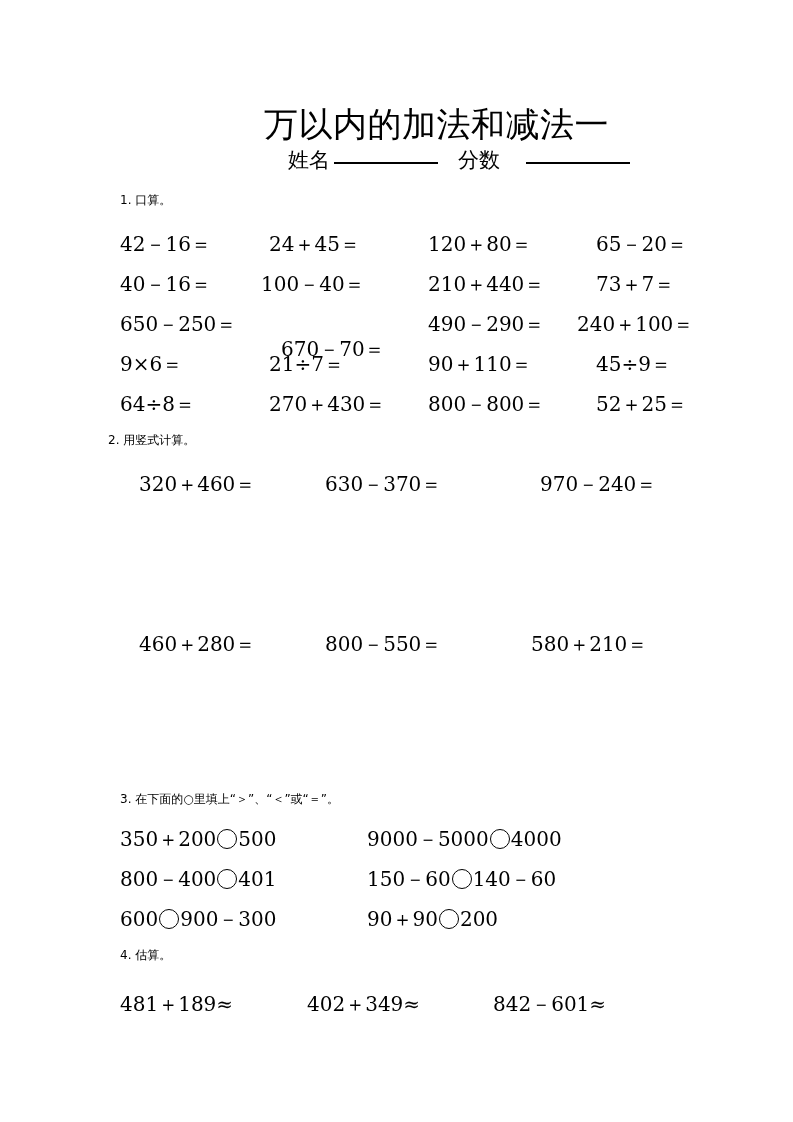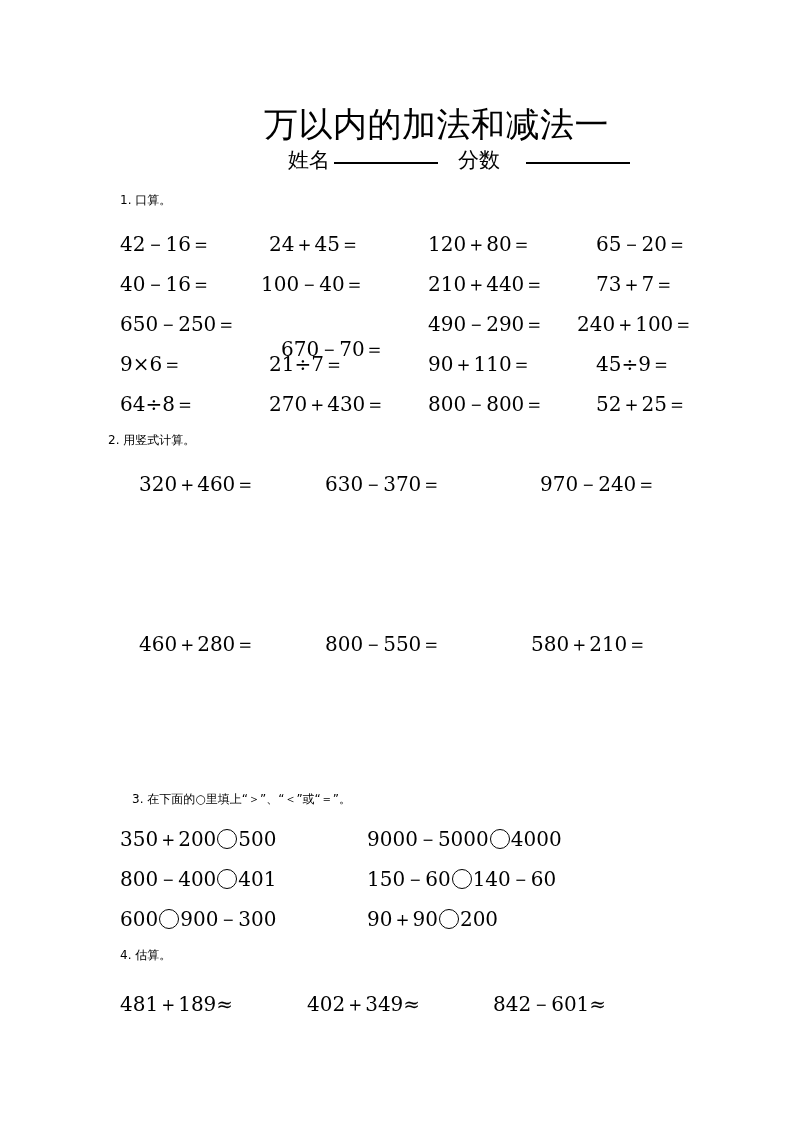--- a/index.html
+++ b/index.html
@@ -53,21 +53,21 @@
 <div class="abs heading" style="left:108px; top:432px;">2. 用竖式计算。</div>
 
 <div class="abs eq" style="left:139px; top:471px;">320＋460＝</div>
 <div class="abs eq" style="left:325px; top:471px;">630－370＝</div>
 <div class="abs eq" style="left:540px; top:471px;">970－240＝</div>
 
 <div class="abs eq" style="left:139px; top:631px;">460＋280＝</div>
 <div class="abs eq" style="left:325px; top:631px;">800－550＝</div>
 <div class="abs eq" style="left:531px; top:631px;">580＋210＝</div>
 
-<div class="abs heading" style="left:132px; top:791px;">3. 在下面的○里填上“＞”、“＜”或“＝”。</div>
+<div class="abs heading" style="left:120px; top:791px;">3. 在下面的○里填上“＞”、“＜”或“＝”。</div>
 
 <div class="abs eq" style="left:120px; top:826px;">
   <span>350＋200</span><span class="circle"></span><span>500</span>
 </div>
 <div class="abs eq" style="left:367px; top:826px;">
   <span>9000－5000</span><span class="circle"></span><span>4000</span>
 </div>
 <div class="abs eq" style="left:120px; top:866px;">
   <span>800－400</span><span class="circle"></span><span>401</span>
 </div>

